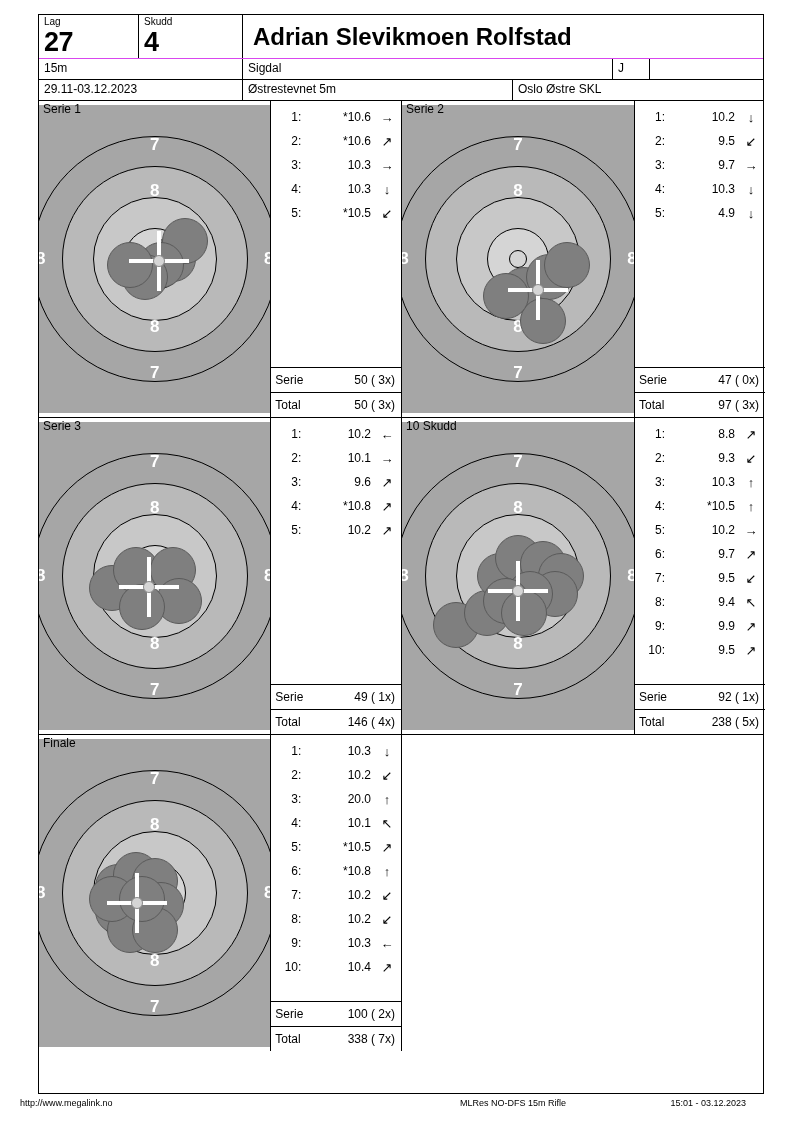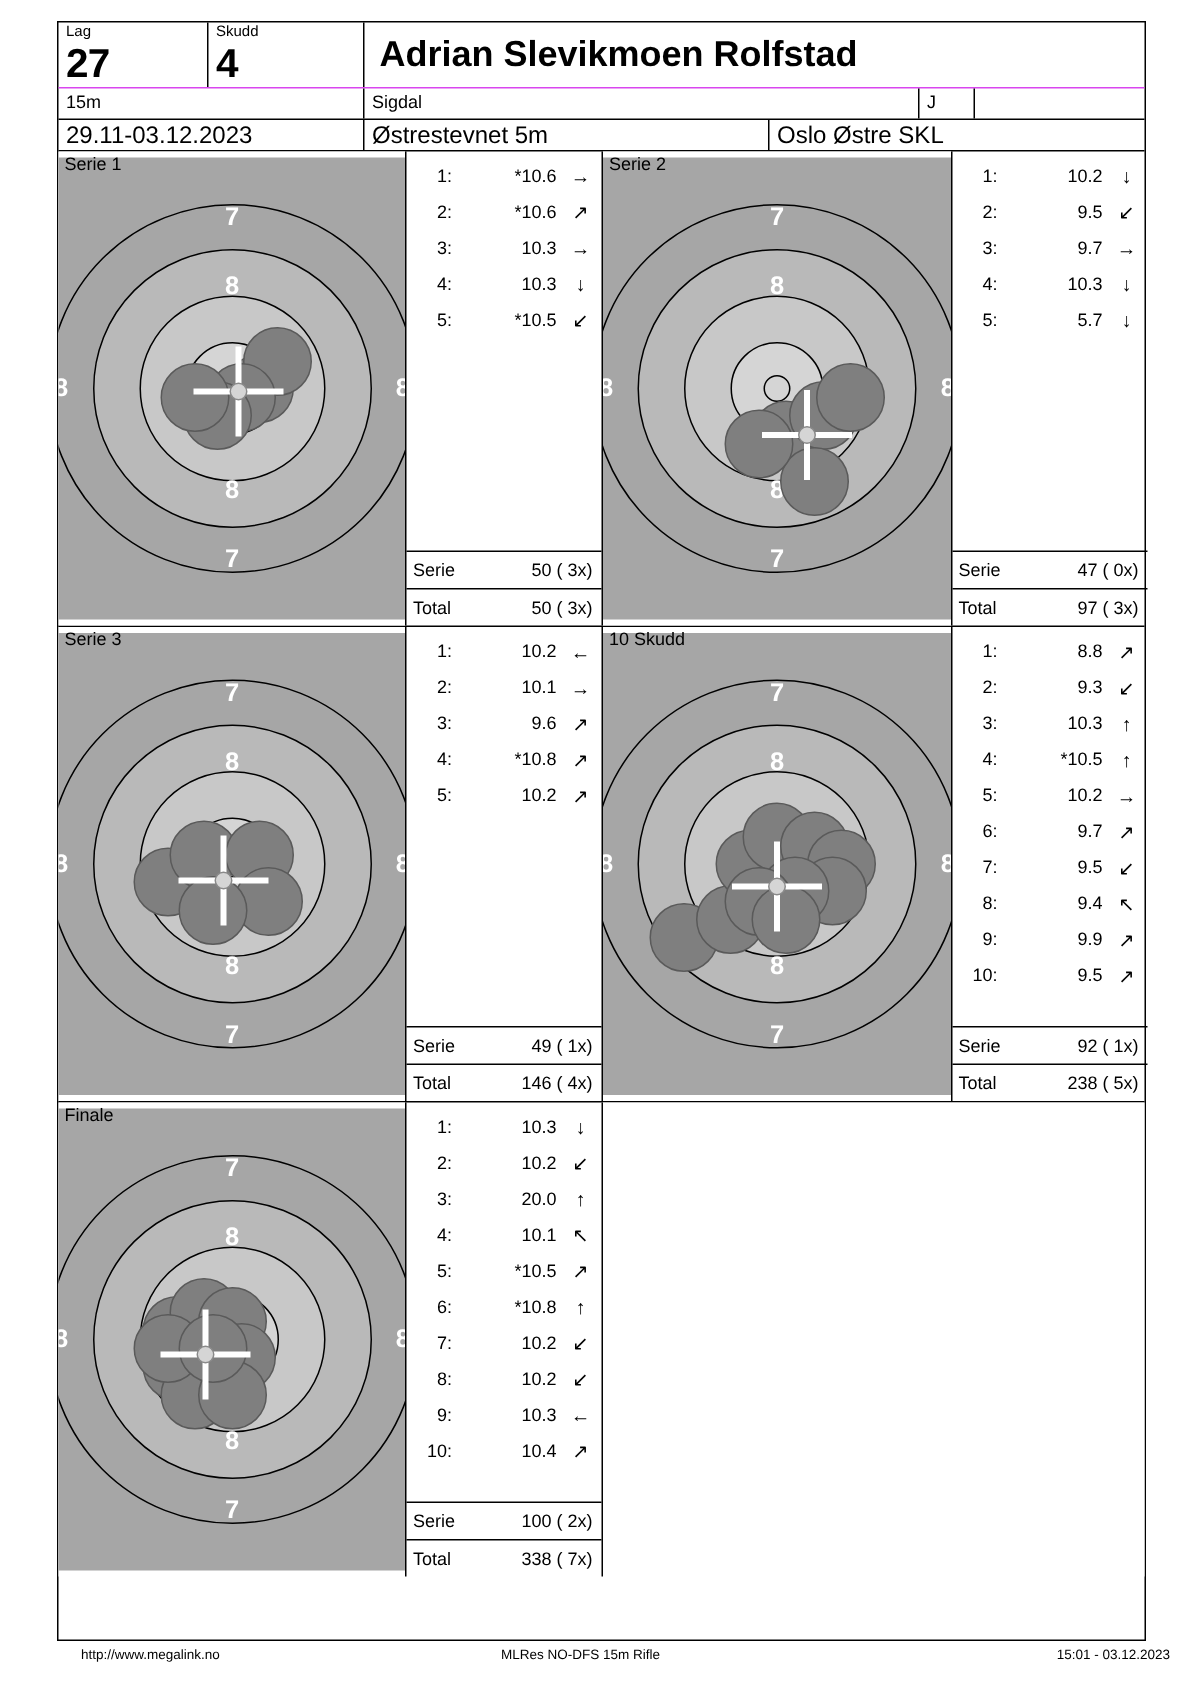--- a/index.html
+++ b/index.html
@@ -55,21 +55,21 @@
   }
 
   .hdr-row2 { display: flex; height: 21px; border-bottom: 1px solid #000; font-size: 12px; }
   .hdr-row2 > div { border-right: 1px solid #000; padding: 2px 0 0 5px; }
   .hdr-row2 > div:last-child { border-right: none; }
   .c-dist  { width: 204px; }
   .c-club  { width: 370px; }
   .c-class { width: 37px; }
   .c-extra { flex: 1; }
 
-  .hdr-row3 { display: flex; height: 21px; border-bottom: 1px solid #000; font-size: 16px; }
+  .hdr-row3 { display: flex; height: 21px; border-bottom: 1px solid #000; font-size: 12px; }
   .hdr-row3 > div { border-right: 1px solid #000; padding: 2px 0 0 5px; }
   .hdr-row3 > div:last-child { border-right: none; }
   .c-date  { width: 204px; }
   .c-event { width: 270px; }
   .c-org   { flex: 1; }
 
   
   .body { position: relative; }
   .panel-row { display: flex; }
   .panel { position: relative; width: 363px; }
@@ -188,29 +188,29 @@
 
   
   .foot-bar {
     height: 23px;
     border-top: 1px solid #000;
     font-size: 12px;
     padding: 3px 0 0 5px;
   }
   .foot-ext {
     position: absolute;
-    left: 54px;
+    left: 20px;
     top: 1098px;
     width: 726px;
     display: flex;
     font-size: 9px;
     color: #000;
   }
   .foot-ext .fl { width: 280px; }
-  .foot-ext .fc { flex: 1; text-align: left; }
+  .foot-ext .fc { flex: 1; text-align: right; }
   .foot-ext .fr { width: 180px; text-align: right; }
 </style>
 </head>
 <body>
 
 <div class="page">
   <div class="sheet">
 
     <div class="hdr-row1">
       <div class="hdr-lag">
@@ -347,21 +347,21 @@
                     <span class="shot-val">9.7</span>
                     <span class="shot-arr">→</span>
                   </div>
                   <div class="shot-line">
                     <span class="shot-idx">4:</span>
                     <span class="shot-val">10.3</span>
                     <span class="shot-arr">↓</span>
                   </div>
                   <div class="shot-line">
                     <span class="shot-idx">5:</span>
-                    <span class="shot-val">5.7</span>
+                    <span class="shot-val">4.9</span>
                     <span class="shot-arr">↓</span>
                   </div>
                 </div>
                 <div class="sum-line">
                   <span class="sum-label">Serie</span>
                   <span class="sum-val">47 ( 0x)</span>
                 </div>
                 <div class="sum-line">
                   <span class="sum-label">Total</span>
                   <span class="sum-val">97 ( 3x)</span>

